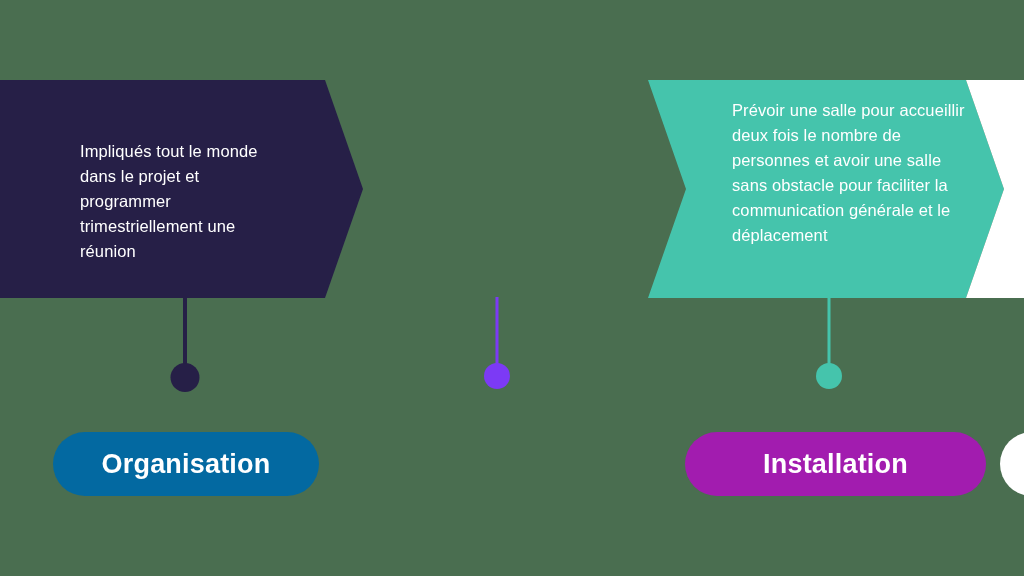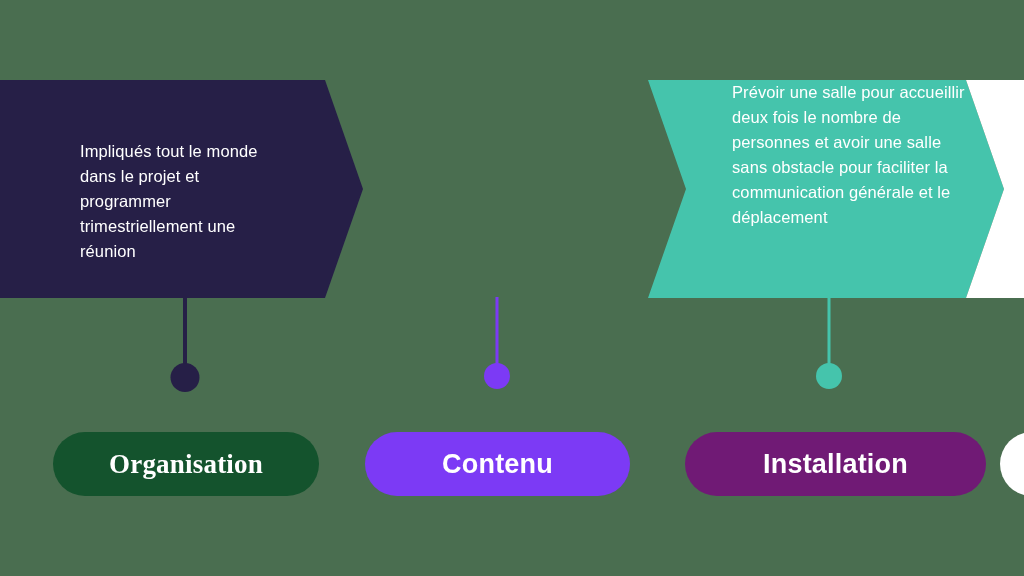--- a/index.html
+++ b/index.html
@@ -52,21 +52,21 @@
     position: absolute;
     color: #ffffff;
     font-size: 16.5px;
     line-height: 25px;
     font-weight: 500;
     letter-spacing: 0.1px;
     white-space: pre-line;
   }
   .chev-1 .chev-text { left: 86px;  top: 49px;  width: 210px; margin-top: 10px; }
   .chev-2 .chev-text { left: 84px;  top: 48px;  width: 232px; }
-  .chev-3 .chev-text { left: 84px;  top: 0;  width: 245px; }
+  .chev-3 .chev-text { left: 84px;  top: 18px;  width: 245px; }
 
   
   .connector {
     position: absolute;
   }
   .connector .stem {
     position: absolute;
     top: 0;
     left: 50%;
     transform: translateX(-50%);
@@ -138,21 +138,20 @@
   <div class="connector conn-2">
     <div class="stem" style="background: rgb(124, 58, 245);"></div>
     <div class="dot" style="background: rgb(124, 58, 245);"></div>
   </div>
 
   <div class="connector conn-3">
     <div class="stem" style="background: rgb(69, 196, 172);"></div>
     <div class="dot" style="background: rgb(69, 196, 172);"></div>
   </div>
 
-  <div class="pill pill-1" style="background: #14532d; font-family: Liberation Serif, serif;">Organisation</div>
+  <div class="pill pill-1" style="background: #0369a1;">Organisation</div>
 
-  <div class="pill pill-2" style="background: rgb(124, 58, 245);">Contenu</div>
 
-  <div class="pill pill-3" style="background: #701a75;">Installation</div>
+  <div class="pill pill-3" style="background: #a21caf;">Installation</div>
 
   <div class="pill pill-4" style="background: rgb(255, 255, 255);"></div>
 
 </div>
 
 </body></html>

